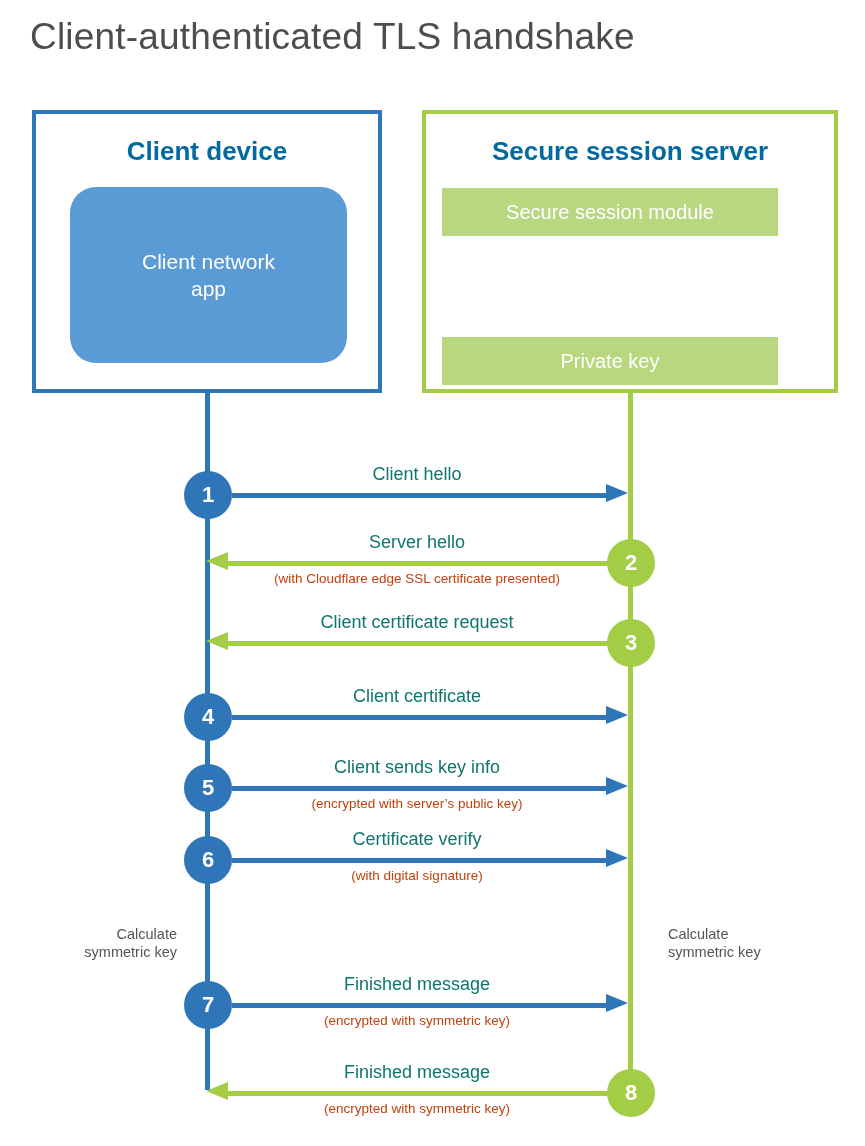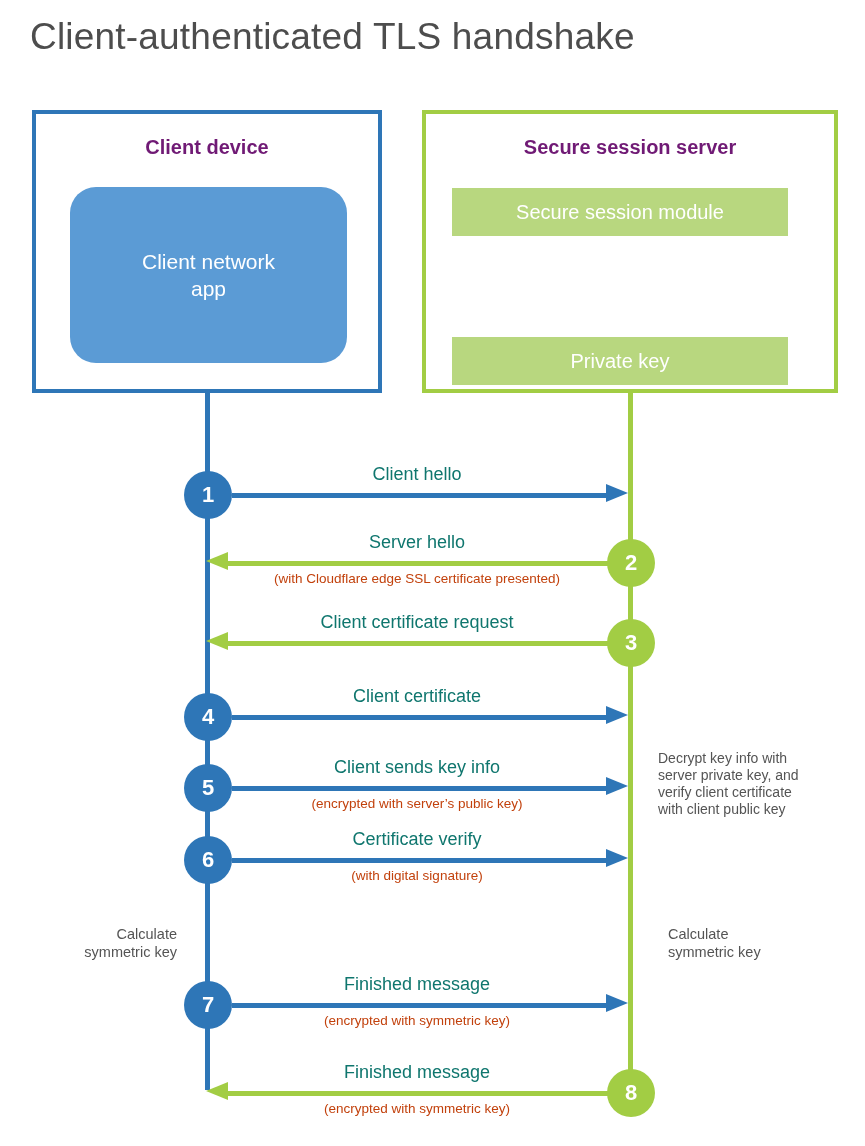--- a/index.html
+++ b/index.html
@@ -10,34 +10,34 @@
   #page-title {
     position:absolute; left:30px; top:16px;
     font-size:37px; font-weight:300; color:#4d4d4d; letter-spacing:0.2px;
   }
 
   
   .actor-box { position:absolute; top:110px; height:283px; background:#fff; box-sizing:border-box; }
   #client-box { left:32px;  width:350px; border:4px solid var(--blue); }
   #server-box { left:422px; width:416px; border:4px solid var(--green); }
   .actor-title {
-    position:absolute; top:136px; font-size:20px; font-weight:bold; color:#701a75; text-align:center;
+    position:absolute; top:136px; font-size:26px; font-weight:bold; color:#0369a1; text-align:center;
   }
   #client-title { left:32px;  width:350px; }
   #server-title { left:422px; width:416px; }
 
   #app-rect {
     position:absolute; left:70px; top:187px; width:277px; height:176px;
     background:var(--app_blue); color:#fff; font-size:21px;
     display:flex; align-items:center; justify-content:center; text-align:center;
     white-space:pre-line; line-height:1.3;border-radius:26px;
   }
 
   .module-bar {
-    position:absolute; left:452px; width:336px; height:48px;
+    position:absolute; left:442px; width:336px; height:48px;
     background:var(--bar_green); color:#fff; font-size:20px;
     display:flex; align-items:center; justify-content:center;
   }
   #module-bar-0 { top:188px; }
   #module-bar-1 { top:251px; }
   #module-bar-2 { top:312px;margin-top:25px; }
 
   
   #client-lifeline { position:absolute; left:205px; top:393px; width:5px; height:697px; background:var(--blue); }
   #server-lifeline { position:absolute; left:628px; top:393px; width:5px; height:700px; background:var(--green); }
@@ -152,22 +152,18 @@
   </div>
 
   <div class="step from-server" style="--y:1093px">
     <div class="arrow-line"></div>
     <div class="arrow-head"></div>
     <div class="step-label">Finished message</div>
     <div class="step-sublabel">(encrypted with symmetric key)</div>
     <div class="step-circle">8</div>
   </div>
 
-  <div id="decrypt-note" class="side-note">Decrypt key info with
-server private key, and
-verify client certificate
-with client public key</div>
   <div id="calc-left" class="side-note">Calculate
 symmetric key</div>
   <div id="calc-right" class="side-note">Calculate
 symmetric key</div>
 
 </div>
 
 </body></html>

